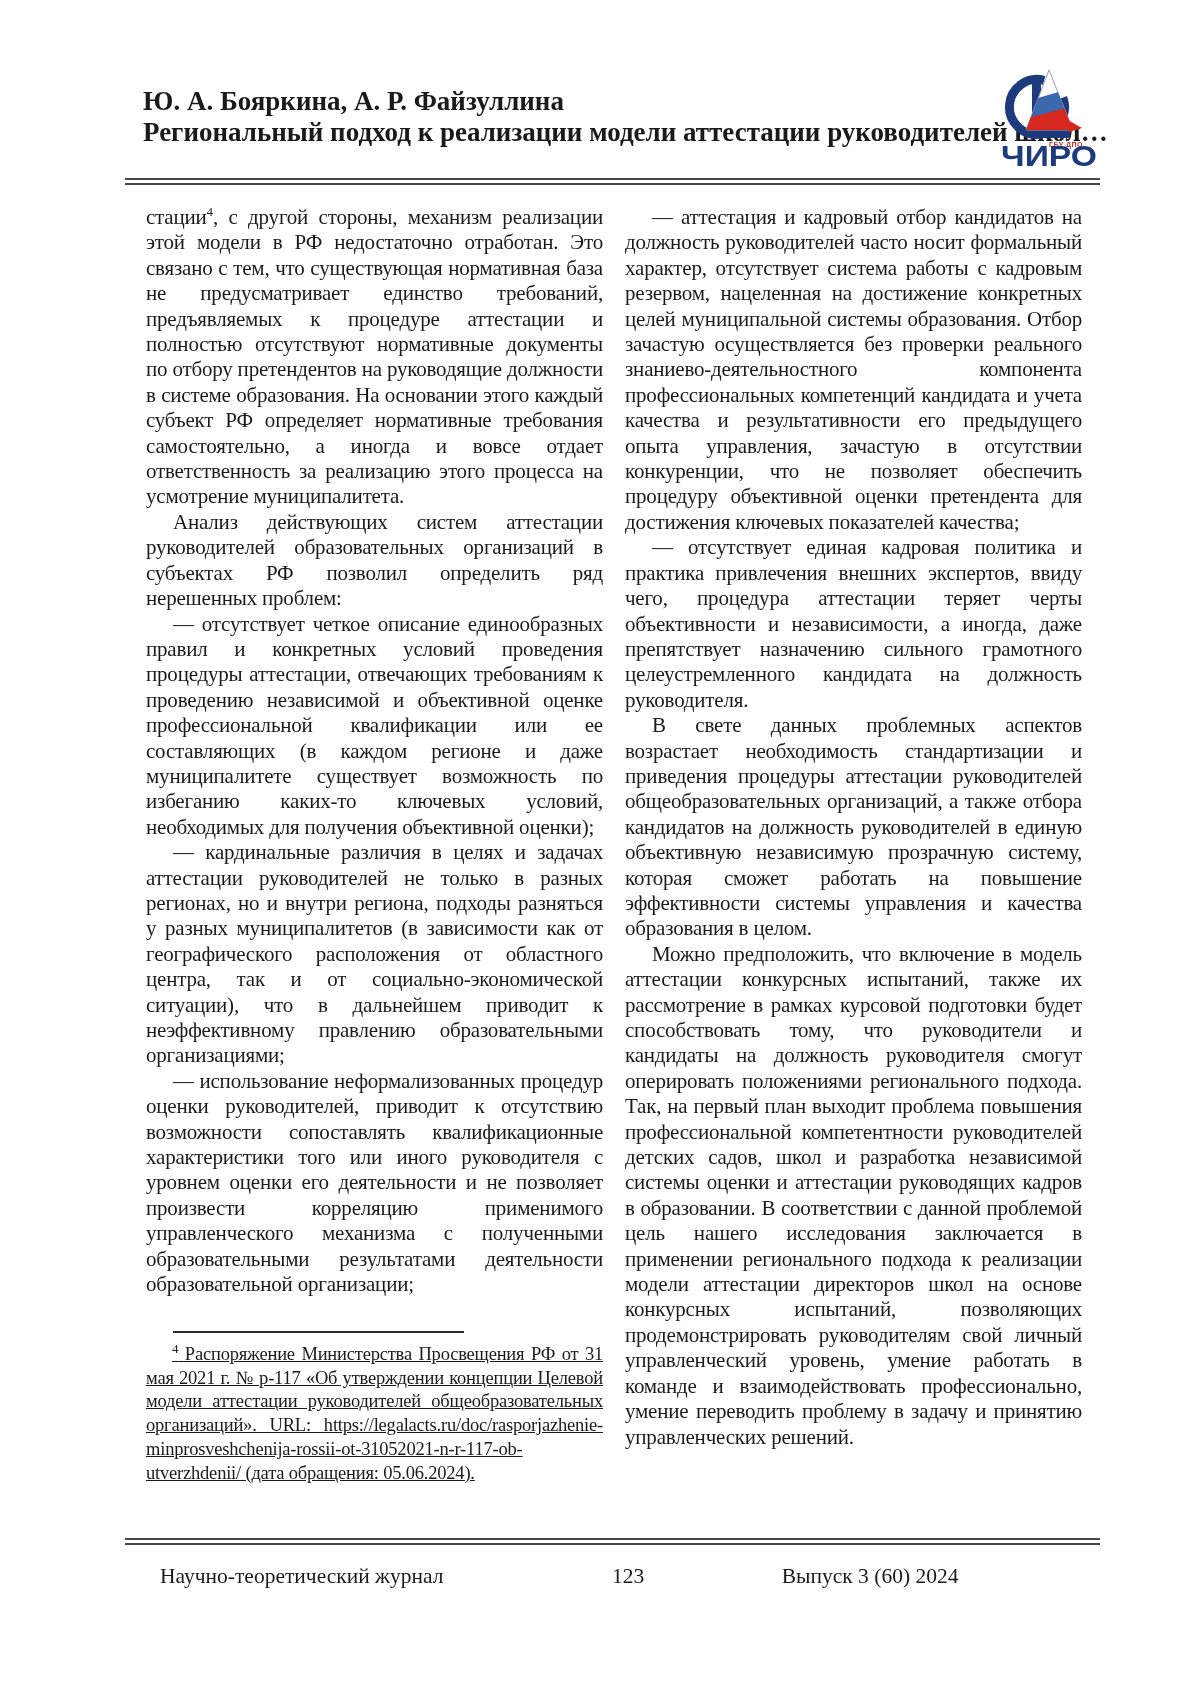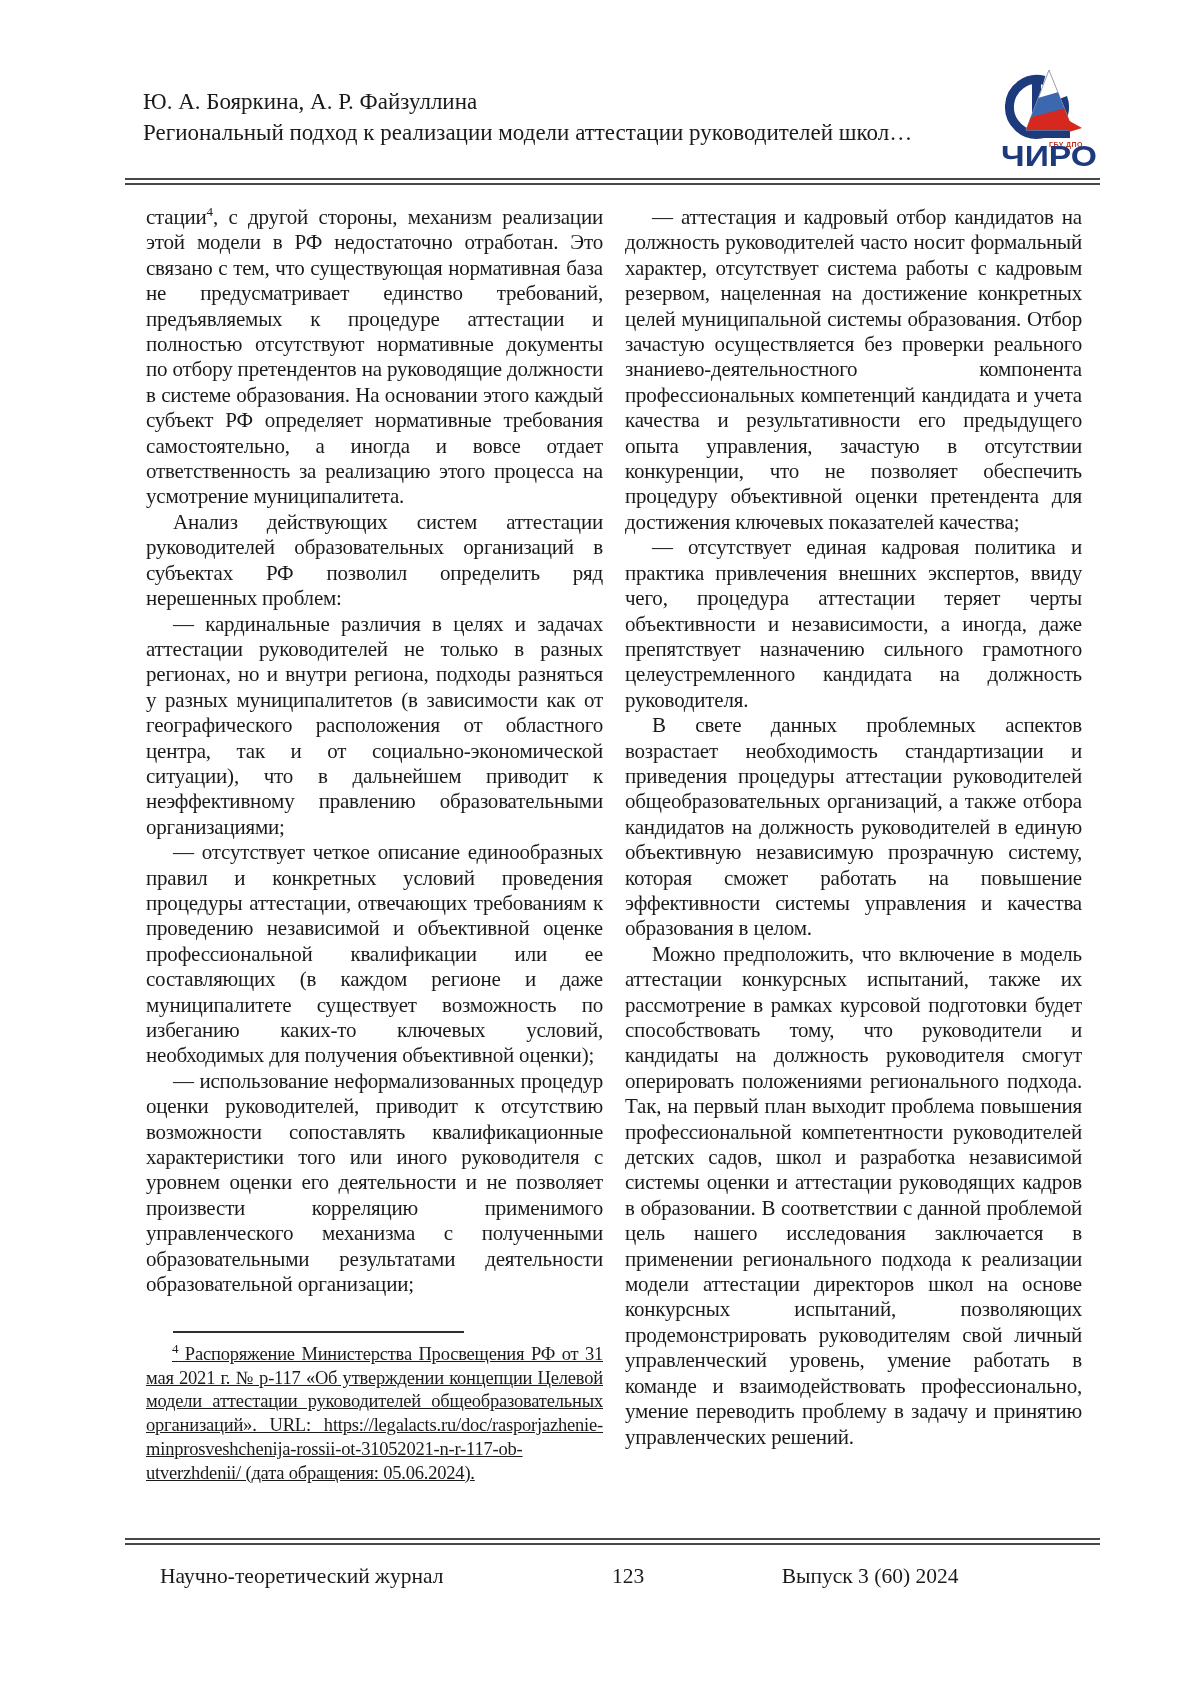--- a/index.html
+++ b/index.html
@@ -2,21 +2,21 @@
 <html lang="ru"><head>
 <meta charset="utf-8">
 <style>
   html, body { margin:0; padding:0; background:#ffffff; }
   .page {
     position:relative; width:1200px; height:1697px; background:#ffffff;
     font-family:"Liberation Serif", serif; color:#1a1a1a; overflow:hidden;
   }
   
   .header-block { position:absolute; left:143px; top:86px; width:840px; }
-  .authors, .running-title { font-weight:normal; font-size:23px; line-height:31px; white-space:nowrap; }
+  .authors, .running-title { font-weight:bold; font-size:27px; line-height:31px; white-space:nowrap; }
   
   .logo { position:absolute; left:996px; top:56px; width:108px; height:118px; }
   
   .rule { position:absolute; left:125px; width:975px; height:3px;
           border-top:2px solid #474747; border-bottom:2px solid #474747; }
   .rule-header { top:178px; }
   .rule-footer { top:1538px; }
   
   .columns { position:absolute; left:146px; top:205px; width:936px; display:flex; gap:22px; }
   .col { width:457px; }
@@ -69,22 +69,22 @@
       <text class="logo-acronym-text" x="53" y="110" font-size="30" fill="#1d3a7c" text-anchor="middle" textLength="96" lengthAdjust="spacingAndGlyphs">ЧИРО</text>
     </svg>
   </div>
 
   <div class="rule rule-header"></div>
 
   <div class="columns">
     <div class="col">
       <p><span>стации</span><sup class="fnref">4</sup><span>, с другой стороны, механизм реализации этой модели в РФ недостаточно отработан. Это связано с тем, что существующая нормативная база не предусматривает единство требований, предъявляемых к процедуре аттестации и полностью отсутствуют нормативные документы по отбору претендентов на руководящие должности в системе образования. На основании этого каждый субъект РФ определяет нормативные требования самостоятельно, а иногда и вовсе отдает ответственность за реализацию этого процесса на усмотрение муниципалитета.</span></p>
       <p class="ind">Анализ действующих систем аттестации руководителей образовательных организаций в субъектах РФ позволил определить ряд нерешенных проблем:</p>
+      <p class="ind">— отсутствует четкое описание единообразных правил и конкретных условий проведения процедуры аттестации, отвечающих требованиям к проведению независимой и объективной оценке профессиональной квалификации или ее составляющих (в каждом регионе и даже муниципалитете существует возможность по избеганию каких-то ключевых условий, необходимых для получения объективной оценки);</p>
       <p class="ind">— кардинальные различия в целях и задачах аттестации руководителей не только в разных регионах, но и внутри региона, подходы разняться у разных муниципалитетов (в зависимости как от географического расположения от областного центра, так и от социально-экономической ситуации), что в дальнейшем приводит к неэффективному правлению образовательными организациями;</p>
-      <p class="ind">— отсутствует четкое описание единообразных правил и конкретных условий проведения процедуры аттестации, отвечающих требованиям к проведению независимой и объективной оценке профессиональной квалификации или ее составляющих (в каждом регионе и даже муниципалитете существует возможность по избеганию каких-то ключевых условий, необходимых для получения объективной оценки);</p>
       <p class="ind">— использование неформализованных процедур оценки руководителей, приводит к отсутствию возможности сопоставлять квалификационные характеристики того или иного руководителя с уровнем оценки его деятельности и не позволяет произвести корреляцию применимого управленческого механизма с полученными образовательными результатами деятельности образовательной организации;</p>
     </div>
     <div class="col">
       <p class="ind">— аттестация и кадровый отбор кандидатов на должность руководителей часто носит формальный характер, отсутствует система работы с кадровым резервом, нацеленная на достижение конкретных целей муниципальной системы образования. Отбор зачастую осуществляется без проверки реального знаниево-деятельностного компонента профессиональных компетенций кандидата и учета качества и результативности его предыдущего опыта управления, зачастую в отсутствии конкуренции, что не позволяет обеспечить процедуру объективной оценки претендента для достижения ключевых показателей качества;</p>
       <p class="ind">— отсутствует единая кадровая политика и практика привлечения внешних экспертов, ввиду чего, процедура аттестации теряет черты объективности и независимости, а иногда, даже препятствует назначению сильного грамотного целеустремленного кандидата на должность руководителя.</p>
       <p class="ind">В свете данных проблемных аспектов возрастает необходимость стандартизации и приведения процедуры аттестации руководителей общеобразовательных организаций, а также отбора кандидатов на должность руководителей в единую объективную независимую прозрачную систему, которая сможет работать на повышение эффективности системы управления и качества образования в целом.</p>
       <p class="ind">Можно предположить, что включение в модель аттестации конкурсных испытаний, также их рассмотрение в рамках курсовой подготовки будет способствовать тому, что руководители и кандидаты на должность руководителя смогут оперировать положениями регионального подхода. Так, на первый план выходит проблема повышения профессиональной компетентности руководителей детских садов, школ и разработка независимой системы оценки и аттестации руководящих кадров в образовании. В соответствии с данной проблемой цель нашего исследования заключается в применении регионального подхода к реализации модели аттестации директоров школ на основе конкурсных испытаний, позволяющих продемонстрировать руководителям свой личный управленческий уровень, умение работать в команде и взаимодействовать профессионально, умение переводить проблему в задачу и принятию управленческих решений.</p>
     </div>
   </div>
 

